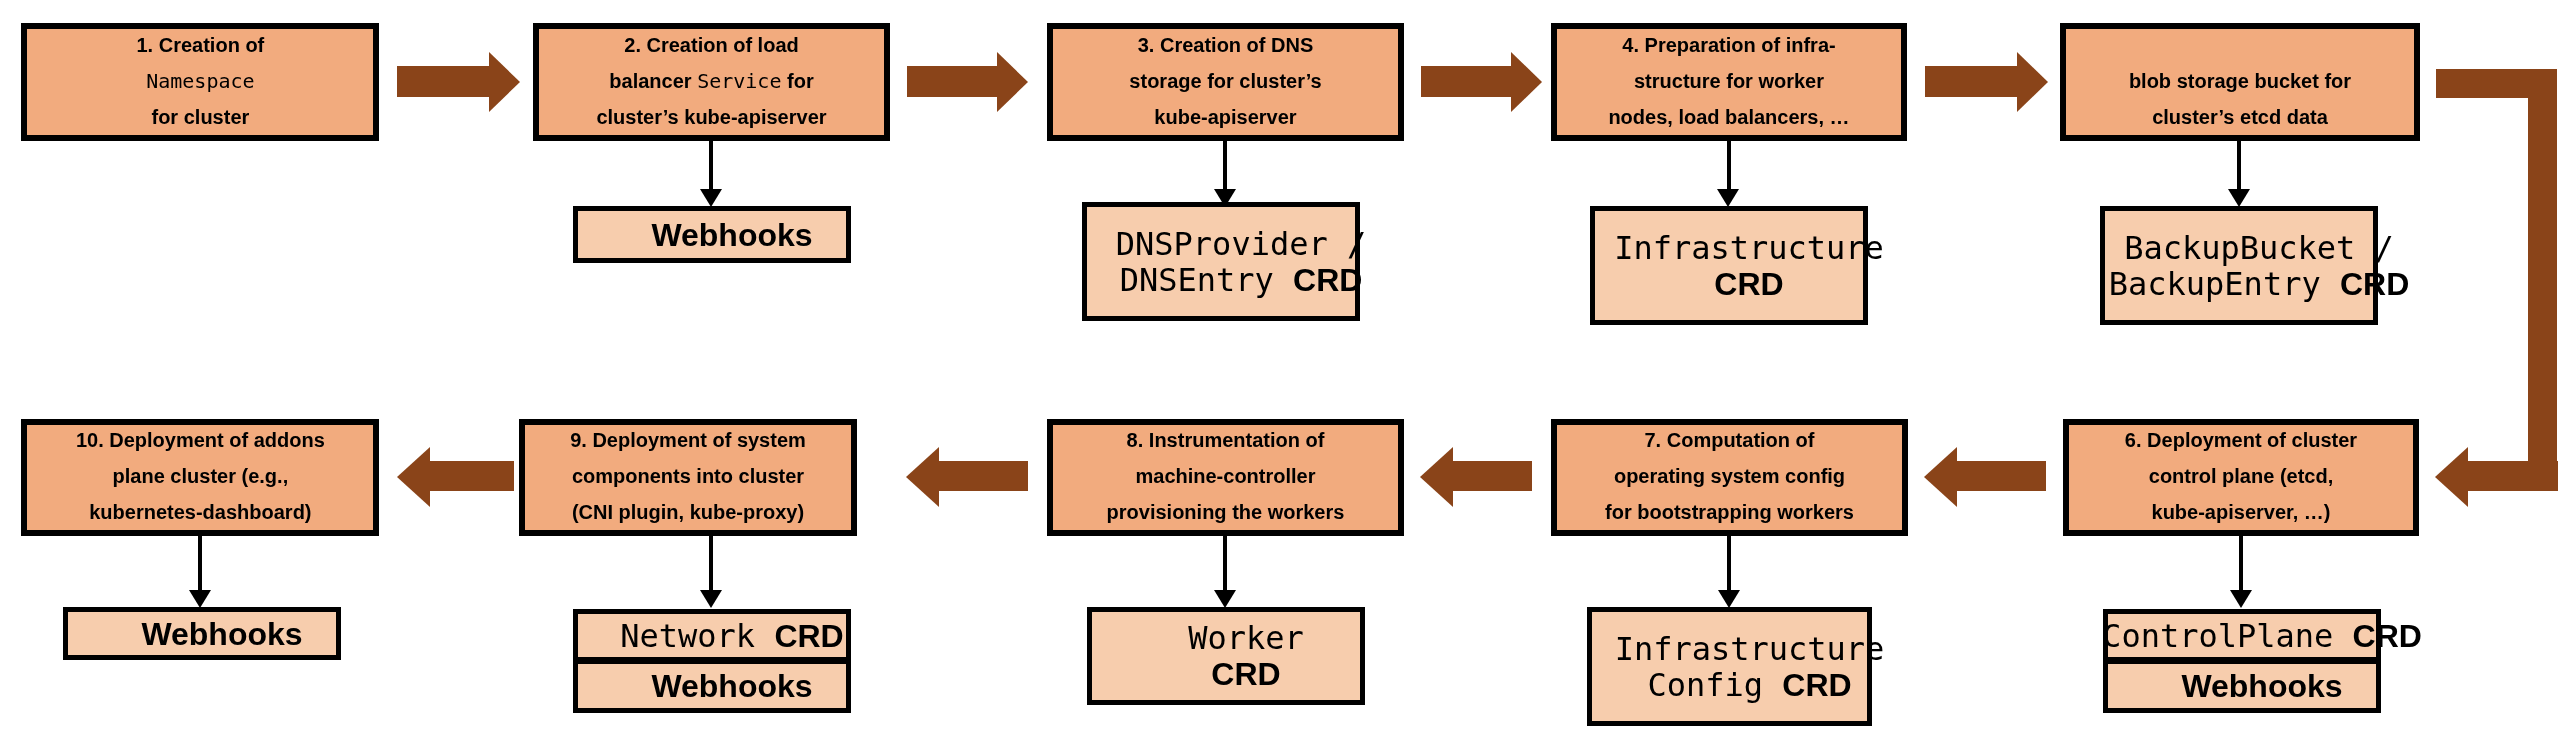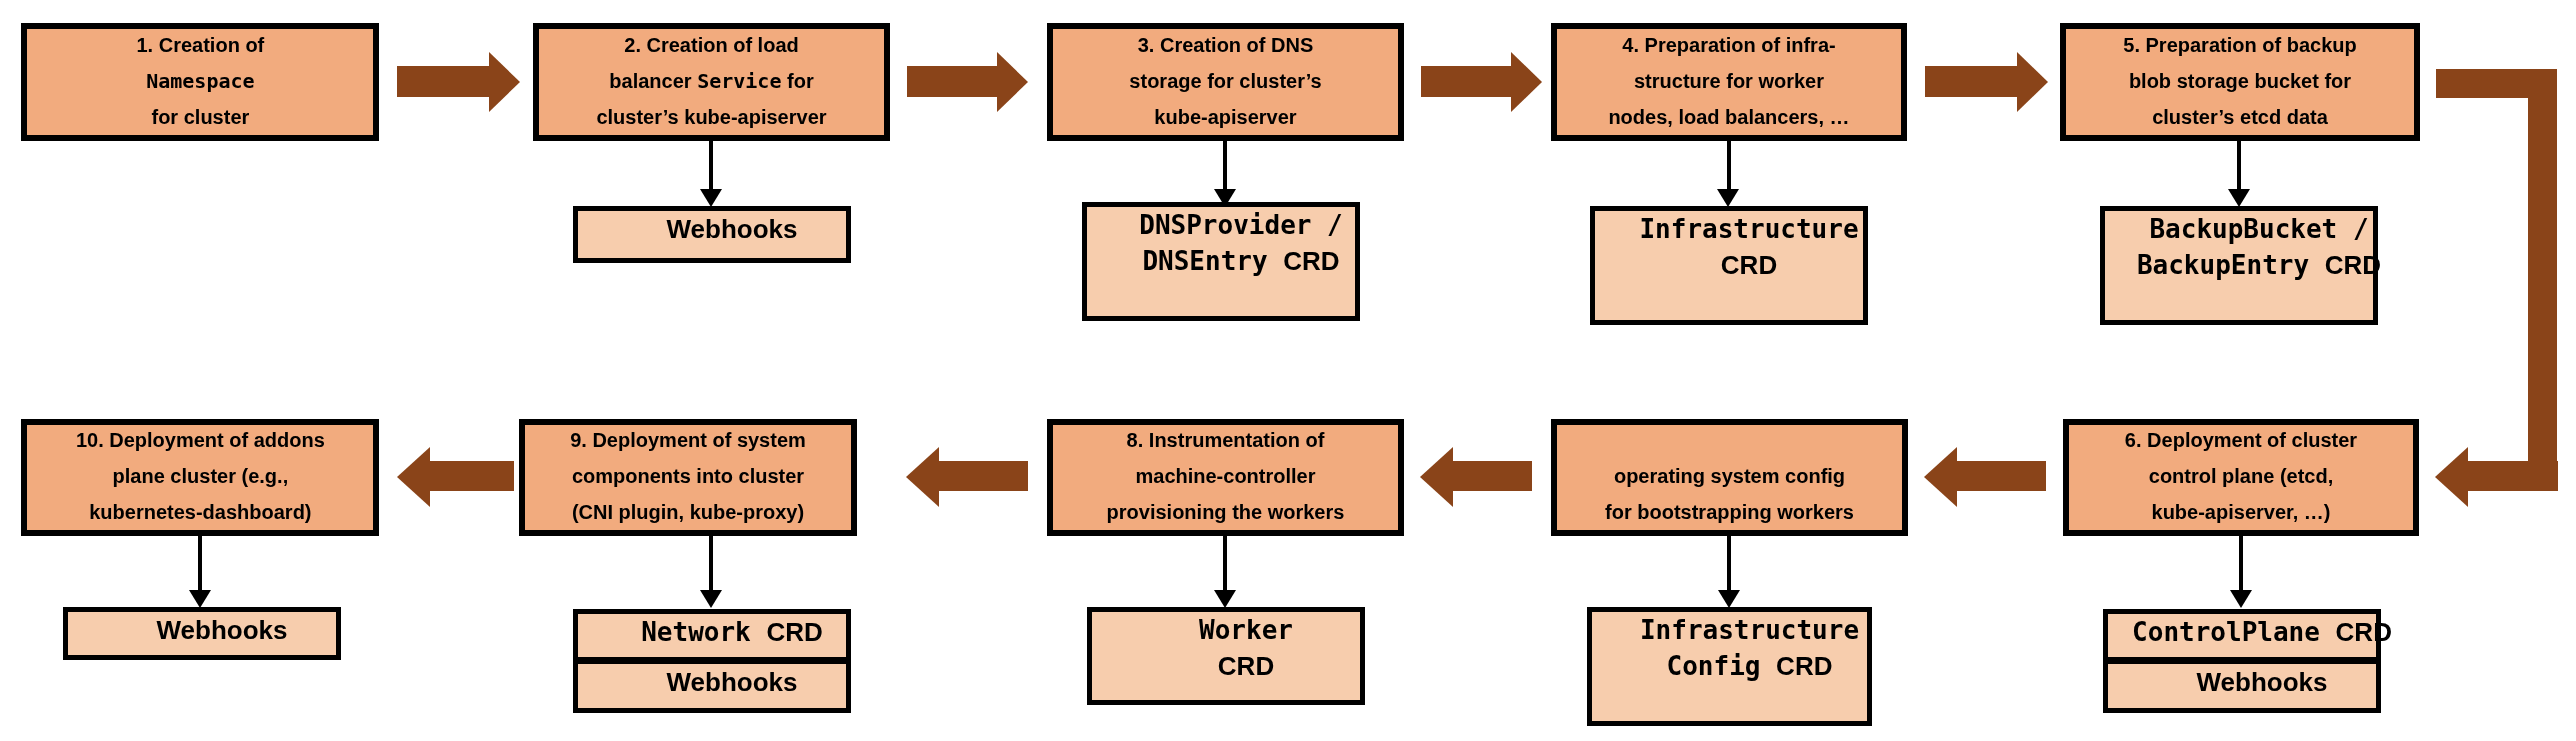--- a/index.html
+++ b/index.html
@@ -12,27 +12,27 @@
     background:var(--fill,#F2AB7E);
     border:6.4px solid #000;
     display:flex;flex-direction:column;justify-content:flex-end;align-items:center;
     text-align:center;font-weight:bold;font-size:20px;line-height:36px;
     box-sizing:border-box;
   }
   .subbox{
     position:absolute;
     background:var(--subfill,#F7CDAD);
     border:5.7px solid #000;
-    display:flex;flex-direction:column;align-items:center;
-    text-align:center;font-weight:bold;font-size:26px;line-height:36px;
+    display:flex;flex-direction:column;justify-content:center;align-items:center;
+    text-align:center;font-weight:bold;font-size:32px;line-height:36px;
     box-sizing:border-box;
     padding-left:40px;
   }
   .ln{white-space:nowrap;}
-  .mono{font-family:"DejaVu Sans Mono",monospace;font-weight:bold;}
+  .mono{font-family:"DejaVu Sans Mono",monospace;font-weight:normal;}
   .crd{font-family:"Liberation Sans",sans-serif;font-weight:bold;}
   
   .vline{position:absolute;width:4.3px;background:#000;}
   .vhead{position:absolute;width:0;height:0;
     border-left:11.4px solid transparent;border-right:11.4px solid transparent;
     border-top:18.5px solid #000;}
   
   .shaft{position:absolute;background:var(--arrow,#8A4419);}
   .headR{position:absolute;width:0;height:0;
     border-top:30px solid transparent;border-bottom:30px solid transparent;
@@ -64,32 +64,32 @@
       <div class="ln"><span>kube-apiserver</span></div>
     </div>
 
   <div class="stepbox" style="left:1551px;top:23px;width:356px;height:118px">
       <div class="ln"><span>4. Preparation of infra-</span></div>
       <div class="ln"><span>structure for worker</span></div>
       <div class="ln"><span>nodes, load balancers, …</span></div>
     </div>
 
   <div class="stepbox" style="left:2060px;top:23px;width:360px;height:118px">
-      <div class="ln"><span>5. Preparation of backup</span></div>
       <div class="ln"><span>blob storage bucket for</span></div>
       <div class="ln"><span>cluster’s etcd data</span></div>
     </div>
 
   <div class="stepbox" style="left:2063px;top:419px;width:356px;height:117px">
       <div class="ln"><span>6. Deployment of cluster</span></div>
       <div class="ln"><span>control plane (etcd,</span></div>
       <div class="ln"><span>kube-apiserver, …)</span></div>
     </div>
 
   <div class="stepbox" style="left:1551px;top:419px;width:357px;height:117px">
+      <div class="ln"><span>7. Computation of</span></div>
       <div class="ln"><span>operating system config</span></div>
       <div class="ln"><span>for bootstrapping workers</span></div>
     </div>
 
   <div class="stepbox" style="left:1047px;top:419px;width:357px;height:117px">
       <div class="ln"><span>8. Instrumentation of</span></div>
       <div class="ln"><span>machine-controller</span></div>
       <div class="ln"><span>provisioning the workers</span></div>
     </div>
 

